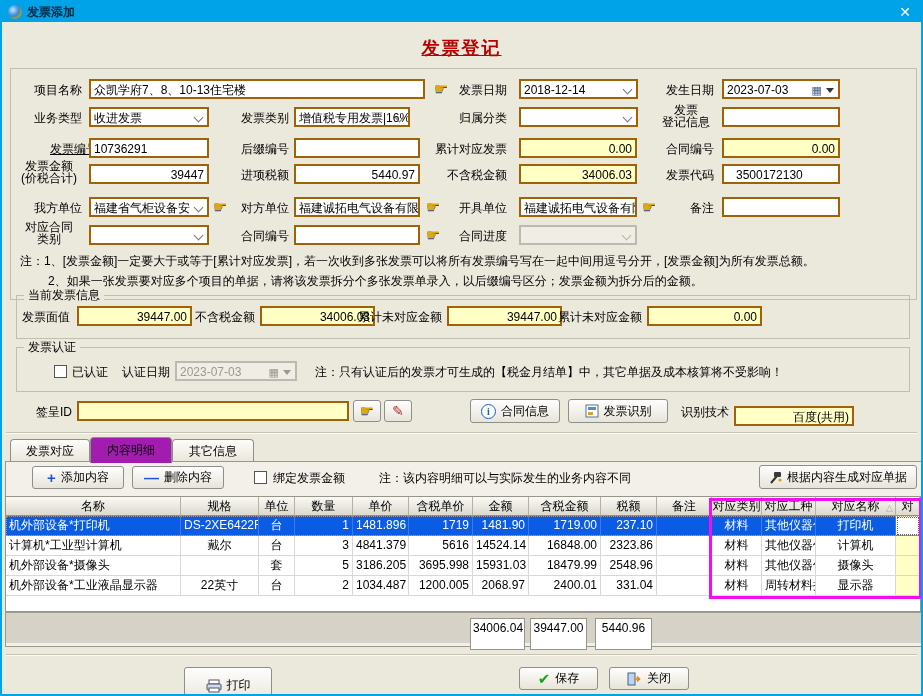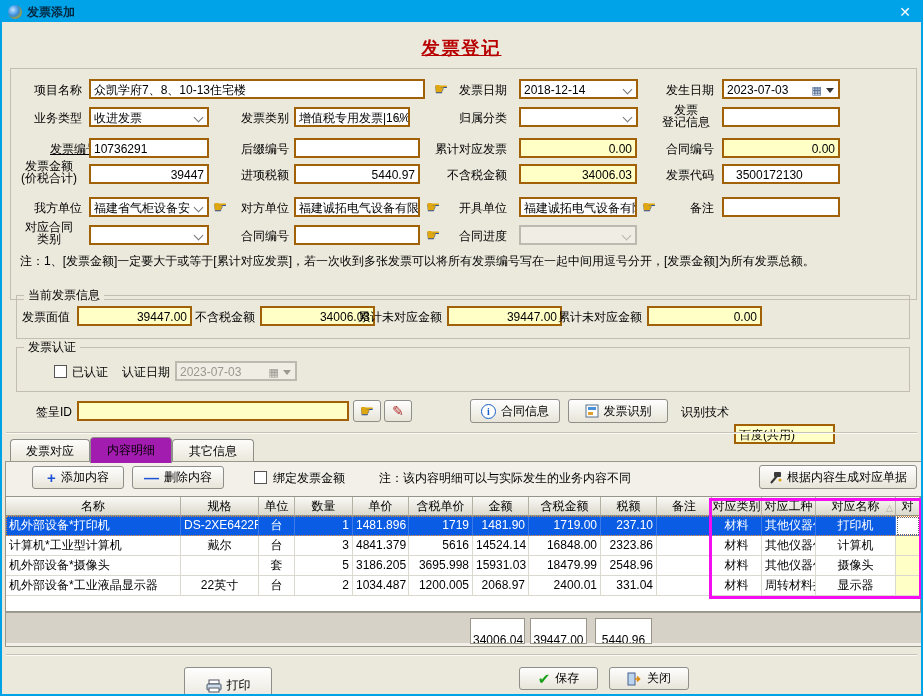--- a/index.html
+++ b/index.html
@@ -59,22 +59,22 @@
       height:20px;box-sizing:border-box;overflow:hidden;white-space:nowrap;}
   .ca-c{text-align:center;} .ca-r{text-align:right;} .ca-l{text-align:left;}
   .lastc{background:#ffffc6;}
   .sel{background:#0b5ce4;color:#fff;outline:1px dotted #d88d3e;outline-offset:-1px;}
   .sel .td{border-color:#3d7ae8;}
   .sel .lastc{background:#fff;outline:1px dotted #666;outline-offset:-2px;}
   .sortico{position:absolute;right:2px;top:2px;font-size:9px;color:#b0ada0;}
   
   .totbar{position:absolute;left:4px;top:610px;width:915px;height:31px;background:#d6d2c8;
           border-top:1px solid #a09d92;box-sizing:border-box;}
-  .totbox{position:absolute;top:5px;height:20px;line-height:18px;background:#fff;border:1px solid #999588;
-          box-sizing:border-box;padding:12px 2px;overflow:hidden;white-space:nowrap;}
+  .totbox{position:absolute;top:5px;height:32px;line-height:18px;background:#fff;border:1px solid #999588;
+          box-sizing:border-box;padding:0 2px;overflow:hidden;white-space:nowrap;}
   .anno{position:absolute;left:707px;top:496px;width:207px;height:95px;border:3px solid #f30df0;z-index:50;pointer-events:none;}
   .plus{color:#1c52d8;font-weight:bold;font-size:15px;line-height:12px;}
   .minus{color:#1c52d8;font-weight:bold;font-size:15px;line-height:10px;}
   .infoico{width:13px;height:13px;border-radius:50%;border:1.5px solid #1560c8;color:#1560c8;
            font-weight:bold;font-size:10px;line-height:13px;text-align:center;background:#fff;font-family:"Liberation Serif",serif;}
   .checkico{color:#18a018;font-weight:bold;font-size:15px;}
   .pencil{color:#b03030;font-size:14px;}
 </style>
 </head>
 <body>
@@ -140,38 +140,40 @@
 
   <div class="lbl2" style="left:8px;top:219px;width:78px;"><span>对应合同</span><br><span>类别</span></div>
   <div class="fld cmb" style="left:87px;top:223px;width:120px;"><span></span><span class="chev"></span></div>
   <div class="lbl" style="left:217px;top:224px;width:70px;">合同编号</div>
   <div class="fld" style="left:292px;top:223px;width:126px;"></div>
   <span class="hand" style="left:424px;top:223px;">☛</span>
   <div class="lbl" style="left:435px;top:224px;width:70px;">合同进度</div>
   <div class="fld cmb dis" style="left:517px;top:223px;width:118px;"><span></span><span class="chev d"></span></div>
 
   <div class="lbl" style="left:18px;top:249px;width:895px;text-align:left;">注：1、[发票金额]一定要大于或等于[累计对应发票]，若一次收到多张发票可以将所有发票编号写在一起中间用逗号分开，[发票金额]为所有发票总额。</div>
+  <div class="lbl" style="left:46px;top:269px;width:860px;text-align:left;">2、如果一张发票要对应多个项目的单据，请将该发票拆分个多张发票单录入，以后缀编号区分；发票金额为拆分后的金额。</div>
 
   <div class="gbox" style="left:14px;top:293px;width:894px;height:44px;"></div>
   <div class="glegend" style="left:22px;top:286px;">当前发票信息</div>
   <div class="lbl" style="left:18px;top:305px;width:50px;">发票面值</div>
   <div class="fld yellow r" style="left:75px;top:304px;width:115px;">39447.00</div>
   <div class="lbl" style="left:190px;top:305px;width:63px;">不含税金额</div>
   <div class="fld yellow r" style="left:258px;top:304px;width:115px;">34006.03</div>
   <div class="lbl" style="left:355px;top:305px;width:85px;">累计未对应金额</div>
   <div class="fld yellow r" style="left:445px;top:304px;width:115px;">39447.00</div>
   <div class="lbl" style="left:542px;top:305px;width:98px;">累计未对应金额</div>
   <div class="fld yellow r" style="left:645px;top:304px;width:115px;">0.00</div>
 
   <div class="gbox" style="left:14px;top:345px;width:894px;height:45px;"></div>
   <div class="glegend" style="left:22px;top:338px;">发票认证</div>
   <span class="chk" style="left:52px;top:363px;"></span>
   <div class="lbl" style="left:70px;top:360px;width:44px;text-align:left;">已认证</div>
   <div class="lbl" style="left:120px;top:360px;width:48px;text-align:center;">认证日期</div>
   <div class="fld dis" style="left:173px;top:359px;width:122px;padding-right:28px;"><span>2023-07-03</span><span class="dateico" style="color:#9a9890;">▦</span><span class="tri" style="border-top-color:#9a9890;"></span></div>
+  <div class="lbl" style="left:313px;top:360px;width:590px;text-align:left;">注：只有认证后的发票才可生成的【税金月结单】中，其它单据及成本核算将不受影响！</div>
 
   <div class="lbl" style="left:26px;top:400px;width:44px;">签呈ID</div>
   <div class="fld yellow" style="left:75px;top:399px;width:272px;"></div>
   <div class="btn" style="left:351px;top:398px;width:28px;height:22px;">
       <span class="hand" style="position:static;width:auto;height:auto;">☛</span>
     </div>
   <div class="btn" style="left:382px;top:398px;width:28px;height:22px;">
       <span class="pencil">✎</span>
     </div>
 
@@ -181,21 +183,21 @@
     </div>
   <div class="btn" style="left:566px;top:397px;width:100px;height:24px;">
     <svg width="14" height="14">
         <rect x="1" y="1" width="12" height="12" fill="#fff" stroke="#56708c"></rect>
         <rect x="3" y="3" width="8" height="3" fill="#4a90d8"></rect>
         <rect x="3" y="8" width="5" height="3" fill="#e0a030"></rect>
       </svg>
     <span>发票识别</span>
     </div>
   <div class="lbl" style="left:672px;top:400px;width:55px;">识别技术</div>
-  <div class="fld yellow" style="left:732px;top:422px;width:101px;">百度(共用)</div>
+  <div class="fld yellow" style="left:732px;top:404px;width:120px;text-align:right;">百度(共用)</div>
 
   <div class="groove" style="top:430px;"></div>
 
   <div class="tab" style="left:8px;top:437px;width:78px;">发票对应</div>
   <div class="tab active" style="left:88px;top:435px;width:80px;">内容明细</div>
   <div class="tab" style="left:170px;top:437px;width:80px;">其它信息</div>
 
   <div class="panel"></div>
 
   <div class="btn" style="left:30px;top:464px;width:92px;height:23px;">

